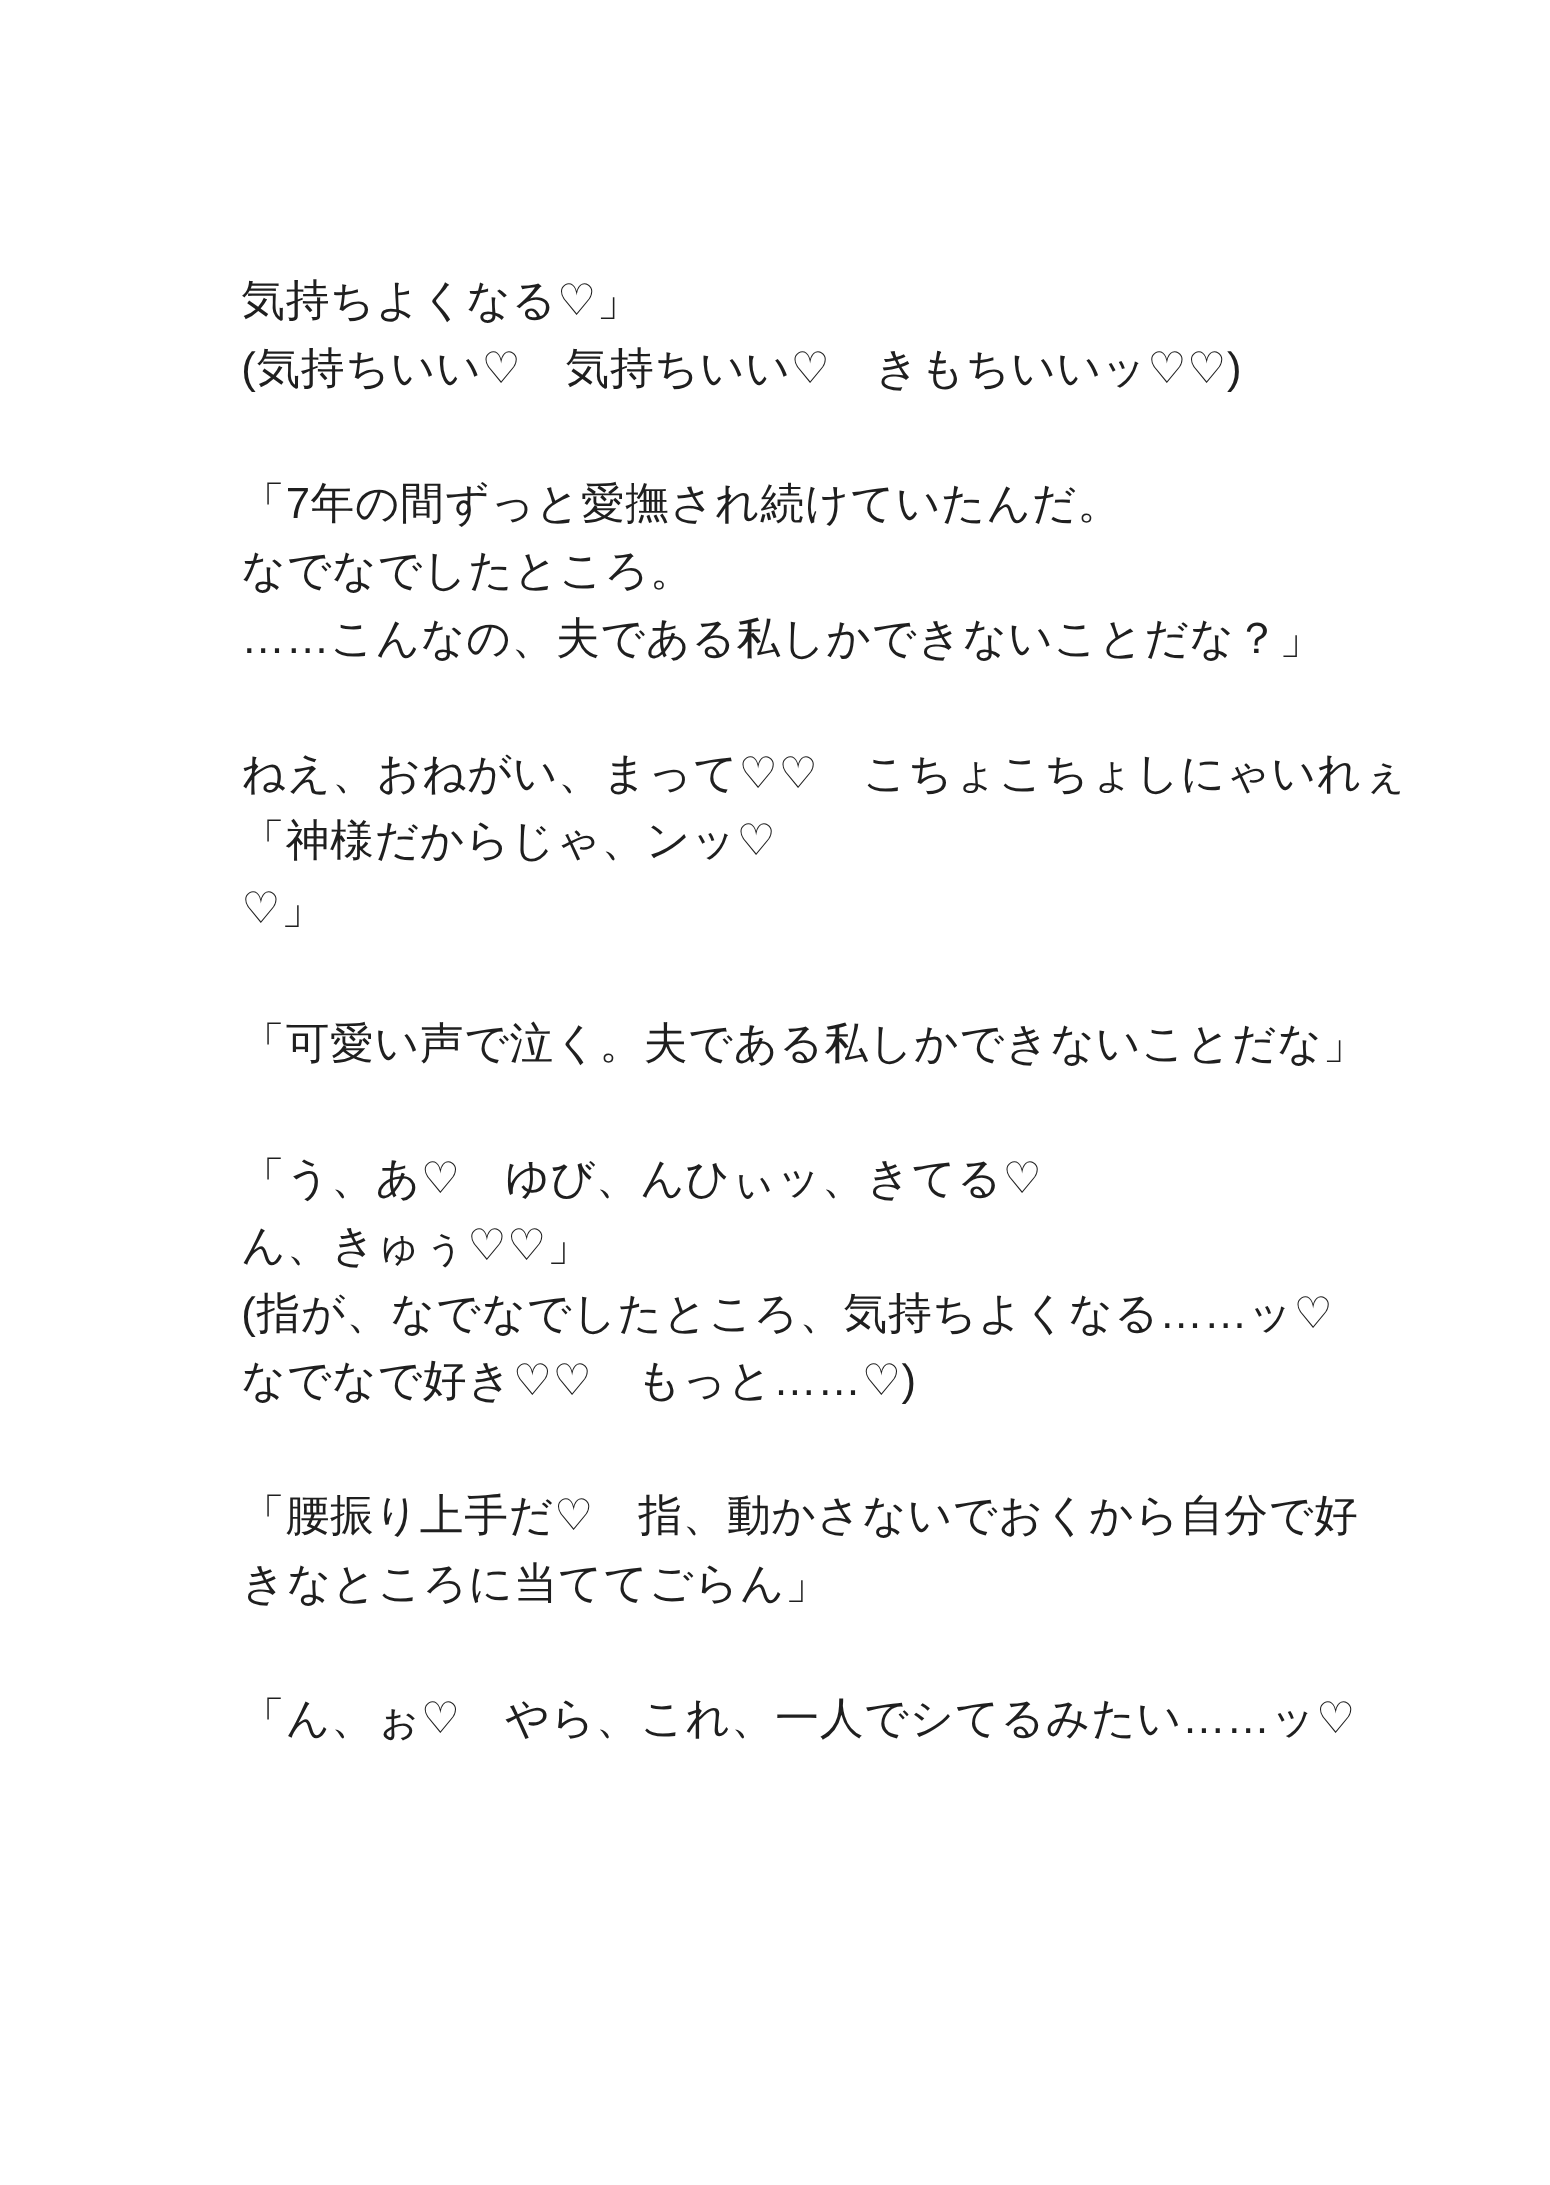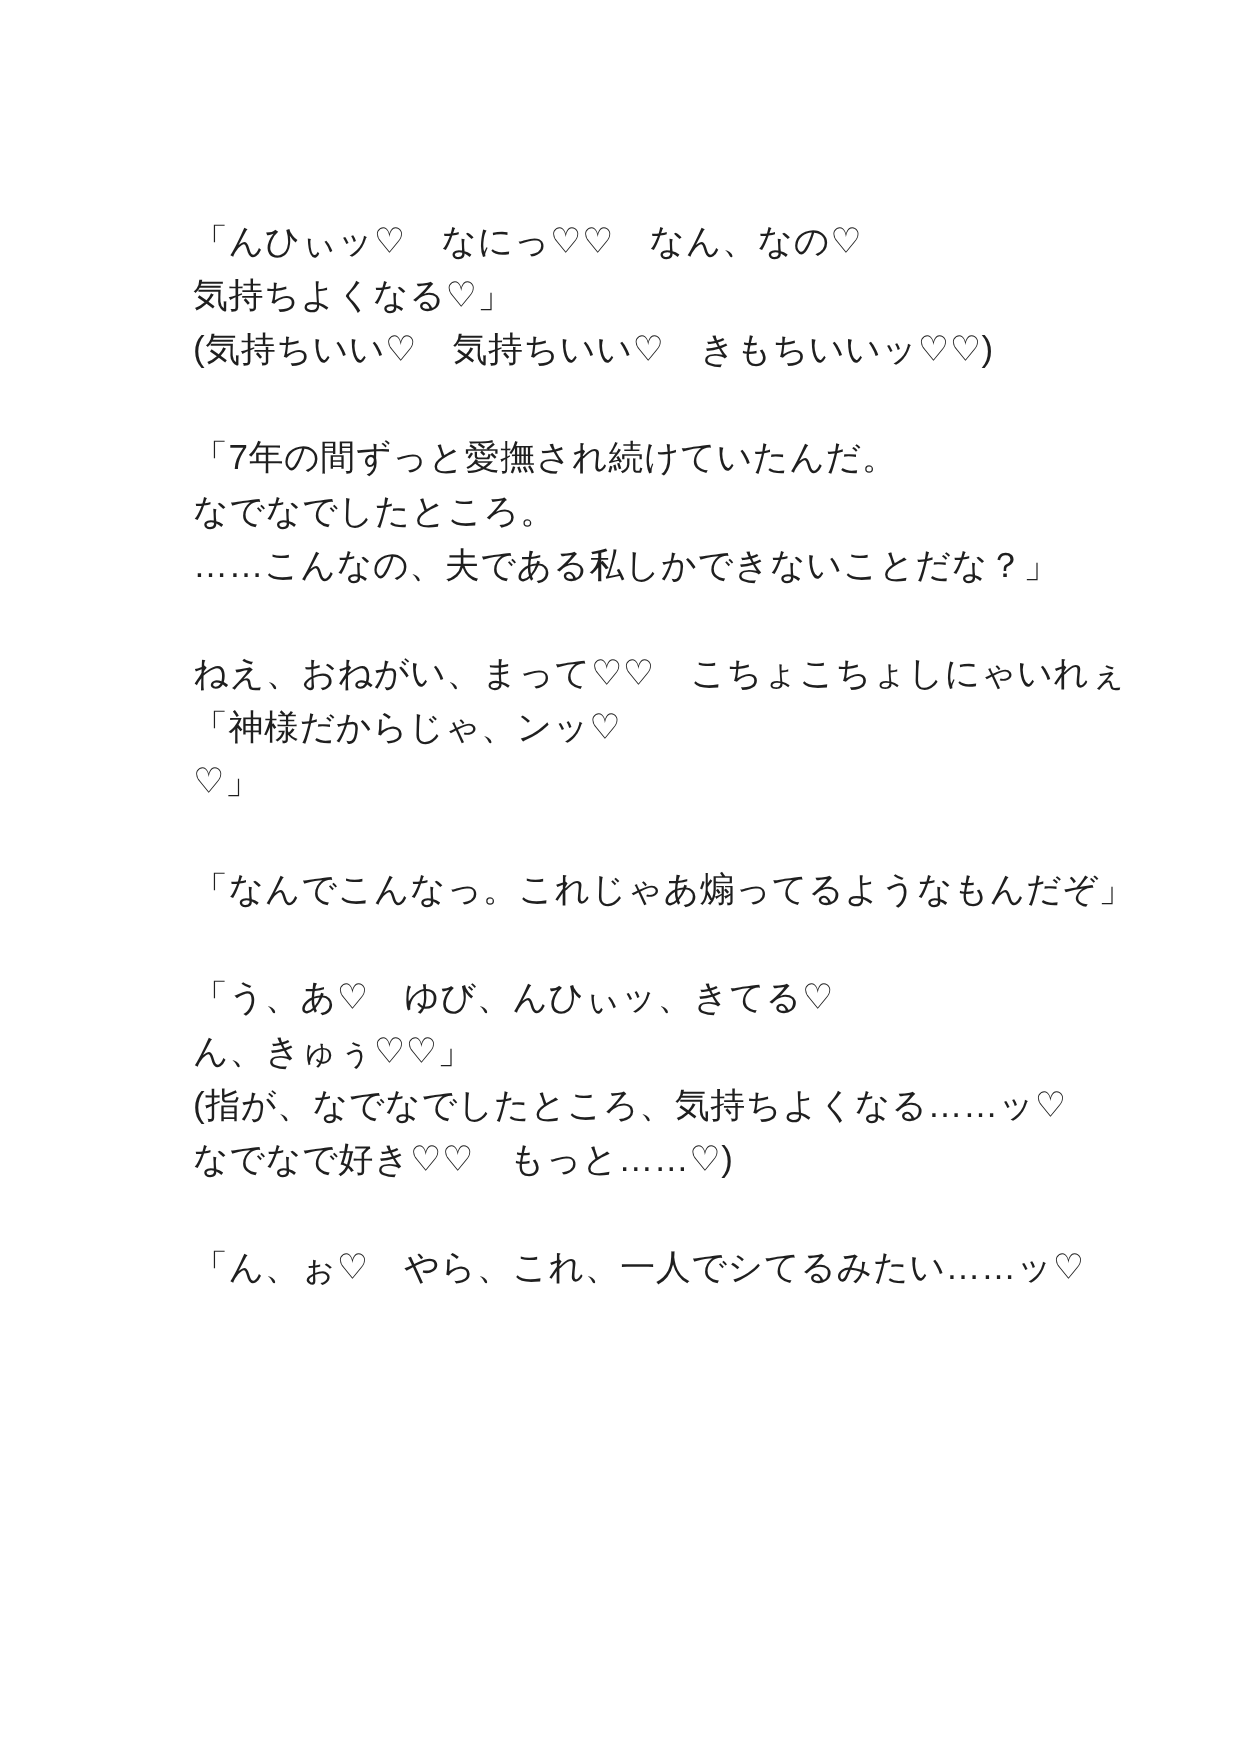--- a/index.html
+++ b/index.html
@@ -33,40 +33,43 @@
     white-space: pre;
     letter-spacing: 0.5px;
   }
 </style>
 </head>
 <body>
 
 <div class="page">
   <div class="text-column" style="color: rgb(31, 31, 31);">
       <div class="para">
-        <div class="line">「んひぃッ♡　なにっ♡♡　なん、なの♡</div>
         <div class="line">気持ちよくなる♡」</div>
         <div class="line">(気持ちいい♡　気持ちいい♡　きもちいいッ♡♡)</div>
       </div>
       <div class="para">
         <div class="line">「7年の間ずっと愛撫され続けていたんだ。</div>
         <div class="line">なでなでしたところ。</div>
         <div class="line">……こんなの、夫である私しかできないことだな？」</div>
       </div>
       <div class="para">
         <div class="line">ねえ、おねがい、まって♡♡　こちょこちょしにゃいれぇ</div>
         <div class="line">「神様だからじゃ、ンッ♡</div>
         <div class="line">♡」</div>
       </div>
       <div class="para">
-        <div class="line">「なんでこんなっ。これじゃあ煽ってるようなもんだぞ」</div>
+        <div class="line">「可愛い声で泣く。夫である私しかできないことだな」</div>
       </div>
       <div class="para">
         <div class="line">「う、あ♡　ゆび、んひぃッ、きてる♡</div>
         <div class="line">ん、きゅぅ♡♡」</div>
         <div class="line">(指が、なでなでしたところ、気持ちよくなる……ッ♡</div>
         <div class="line">なでなで好き♡♡　もっと……♡)</div>
       </div>
       <div class="para">
+        <div class="line">「腰振り上手だ♡　指、動かさないでおくから自分で好</div>
+        <div class="line">きなところに当ててごらん」</div>
+      </div>
+      <div class="para">
         <div class="line">「ん、ぉ♡　やら、これ、一人でシてるみたい……ッ♡</div>
       </div>
     </div>
 </div>
 
 </body></html>

